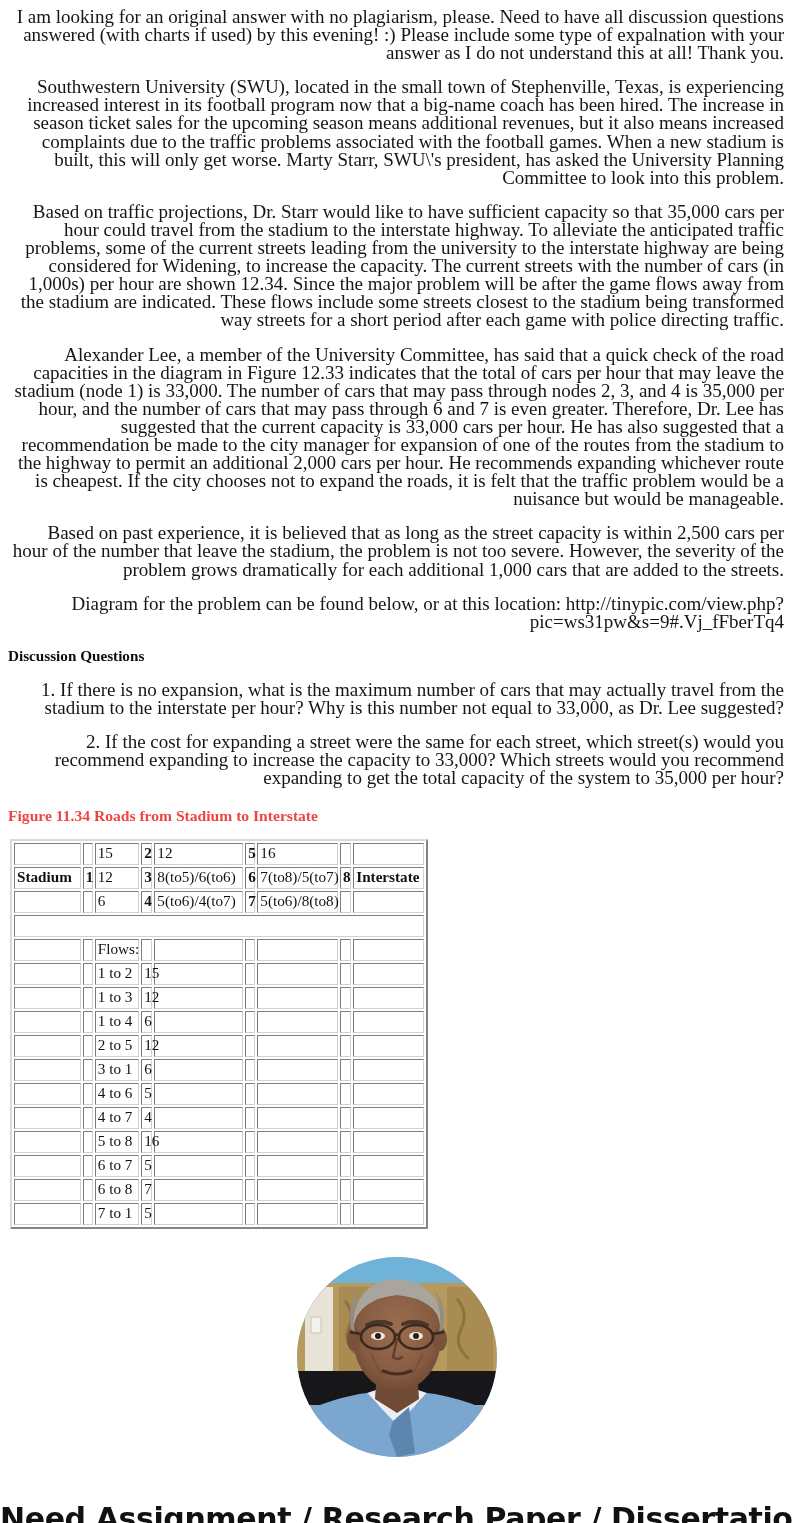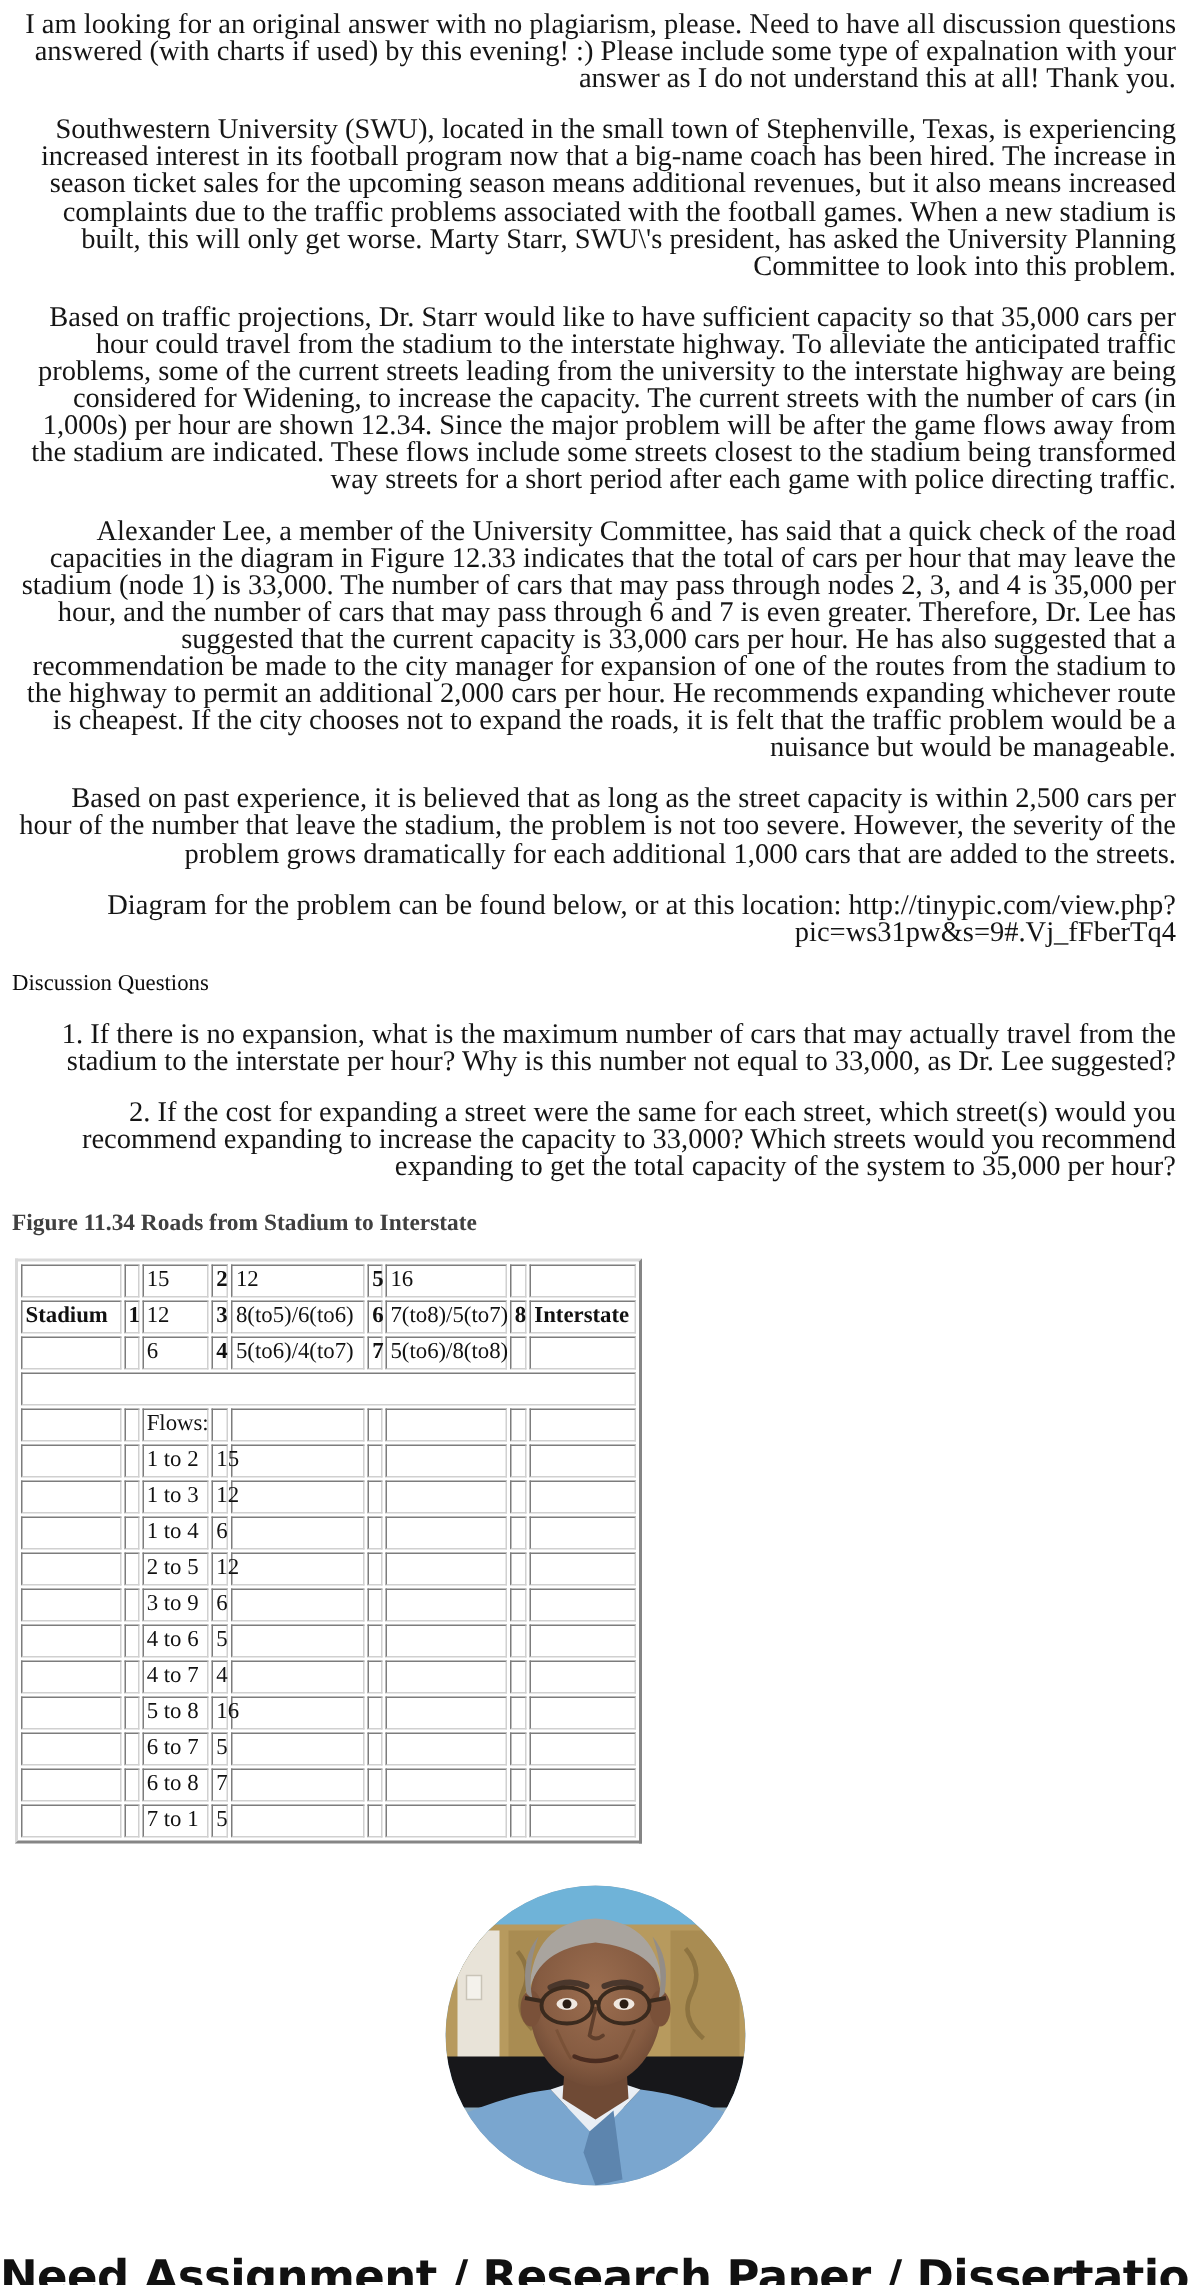--- a/index.html
+++ b/index.html
@@ -29,30 +29,30 @@
     margin: 0 0 16px 0;
     text-align: right;
     color: #151515;
     max-width: 778px;
   }
   p.para:last-of-type { margin-bottom: 12px; }
 
   h3.heading {
     font-size: 15.2px;
     line-height: 18.1px;
-    font-weight: normal;
+    font-weight: bold;
     margin: 0 0 16px 0;
     color: #0d0d0d;
   }
   h3.figure-caption {
     font-size: 15.6px;
     line-height: 18.1px;
     font-weight: bold;
     margin: 20px 0 14px 0;
-    color: #404040;
+    color: #ef4444;
   }
 
   
   table.grid {
     border-collapse: separate;
     border-spacing: 2px;
     border: 2px outset #d9d9d9;
     background: #ffffff;
     margin: 4px 0 0 2px;
     font-size: 15.2px;
@@ -237,21 +237,21 @@
           <td>12</td>
           <td class="empty"></td>
           <td class="empty"></td>
           <td class="empty"></td>
           <td class="empty"></td>
           <td class="empty"></td>
         </tr>
         <tr>
           <td class="empty"></td>
           <td class="empty"></td>
-          <td>3 to 9</td>
+          <td>3 to 1</td>
           <td>6</td>
           <td class="empty"></td>
           <td class="empty"></td>
           <td class="empty"></td>
           <td class="empty"></td>
           <td class="empty"></td>
         </tr>
         <tr>
           <td class="empty"></td>
           <td class="empty"></td>

